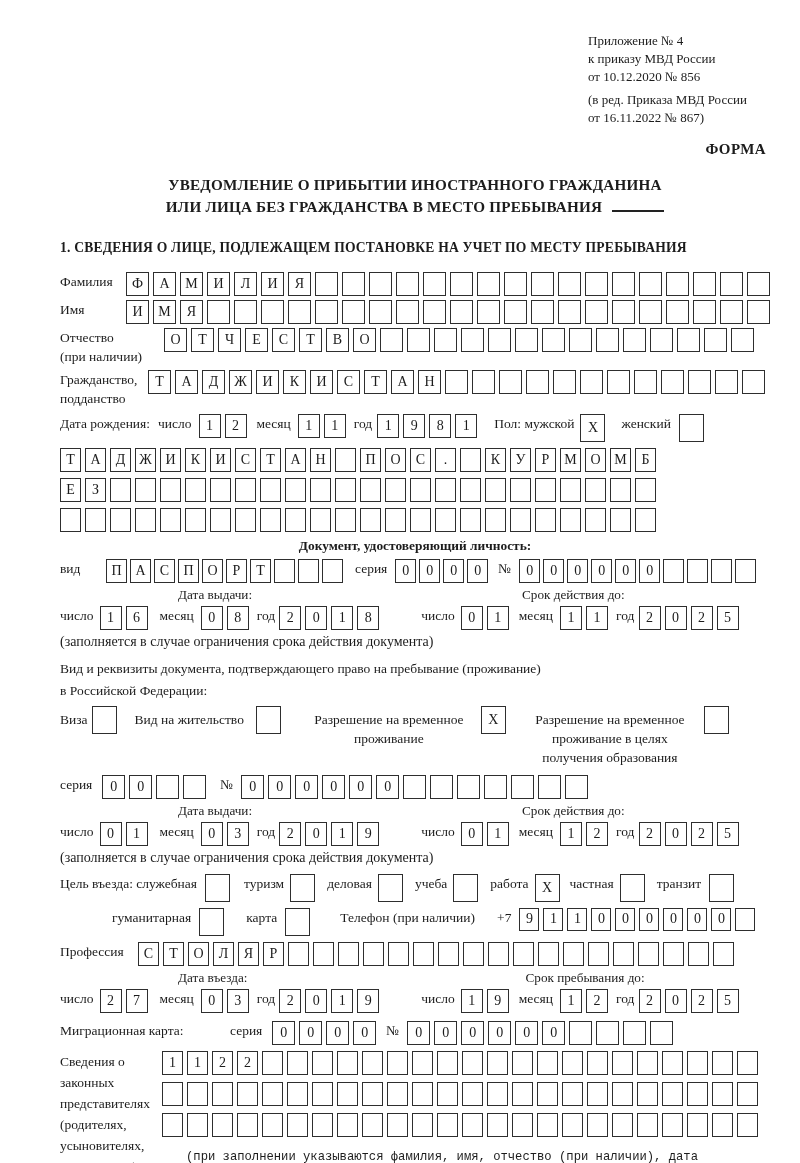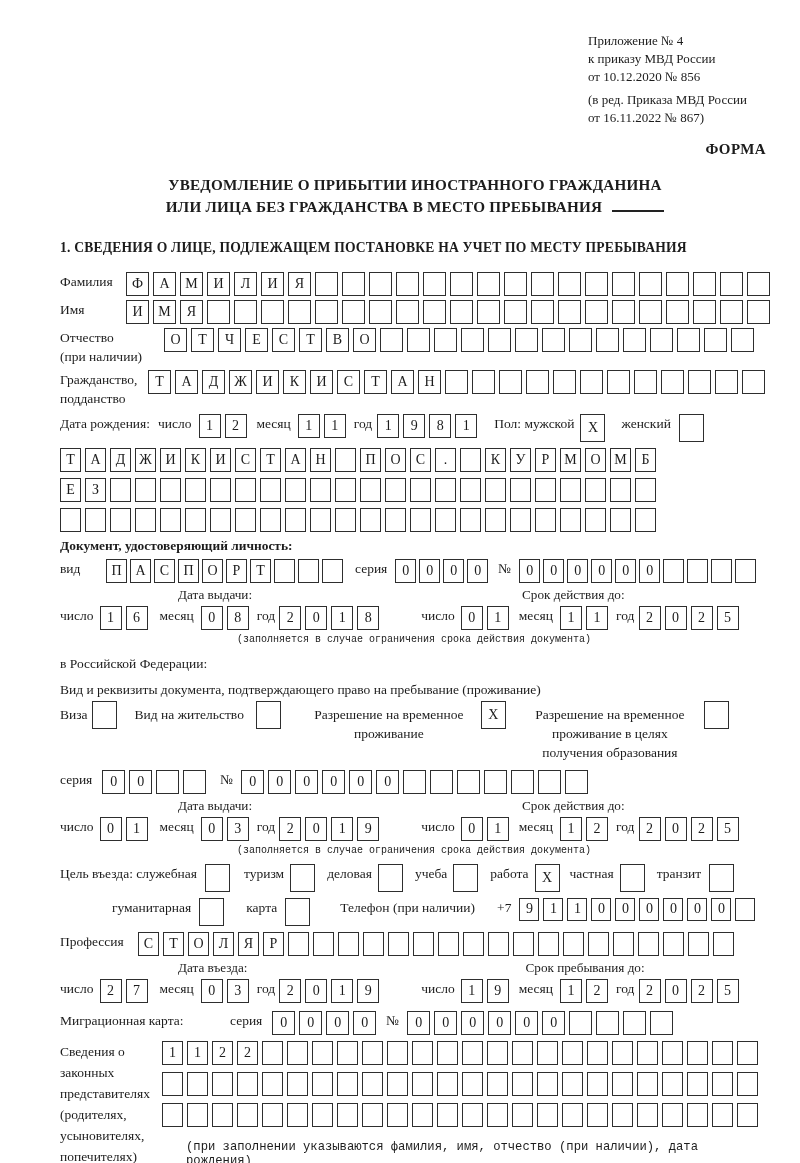--- a/index.html
+++ b/index.html
@@ -23,23 +23,23 @@
   .cells.tight { gap:3px; }
   .cell { width:23px; height:24px; border:1.8px solid #2e2e2e; display:flex; align-items:center; justify-content:center;
           font-size:14px; flex:none; background:#fff; }
   .cells.slim .cell { width:21px; }
   .cells.d .cell { width:22px; }
   .cells.phone .cell { width:20px; height:23px; }
   .cells.big .cell { width:25px; height:28px; }
   .stack { display:flex; flex-direction:column; gap:6px; }
   .stack .cells { margin:0; }
   .hdrrow { display:flex; font-size:13.2px; margin:2px 0 3px 0; }
-  .note { font-size:10px; text-align:center; margin:1px 2px 8px 0;font-family:Liberation Mono, monospace; }
+  .note { font-size:14px; text-align:left; margin:1px 2px 8px 0; }
   .ctr { text-align:center; line-height:19px; }
-  .dochead { text-align:left; font-weight:bold; font-size:13.4px; margin:6px 0 5px 0; }
+  .dochead { text-align:center; font-weight:bold; font-size:13.4px; margin:6px 0 5px 0; }
   .para { line-height:22px; }
   .foot { font-size:12.2px; margin:6px 0 0 150px;font-family:Liberation Mono, monospace; }
 </style>
 </head>
 <body>
 
 <div class="page">
 
   <div class="appendix">
     <div>Приложение № 4</div>
@@ -369,22 +369,22 @@
     <div class="cells d">
         <div class="cell">2</div>
         <div class="cell">0</div>
         <div class="cell">2</div>
         <div class="cell">5</div>
       </div>
   </div>
 
   <div class="note">(заполняется в случае ограничения срока действия документа)</div>
 
+  <div class="para">Вид и реквизиты документа, подтверждающего право на пребывание (проживание)</div>
   <div class="para" style="margin-bottom:4px">в Российской Федерации:</div>
-  <div class="para">Вид и реквизиты документа, подтверждающего право на пребывание (проживание)</div>
 
   <div class="row top">
     <span class="lbl" style="margin:4px 4px 0 0">Виза</span>
     <div class="cells big">
         <div class="cell"></div>
       </div>
     <span class="lbl" style="margin:4px 12px 0 18px">Вид на жительство</span>
     <div class="cells big">
         <div class="cell"></div>
       </div>

